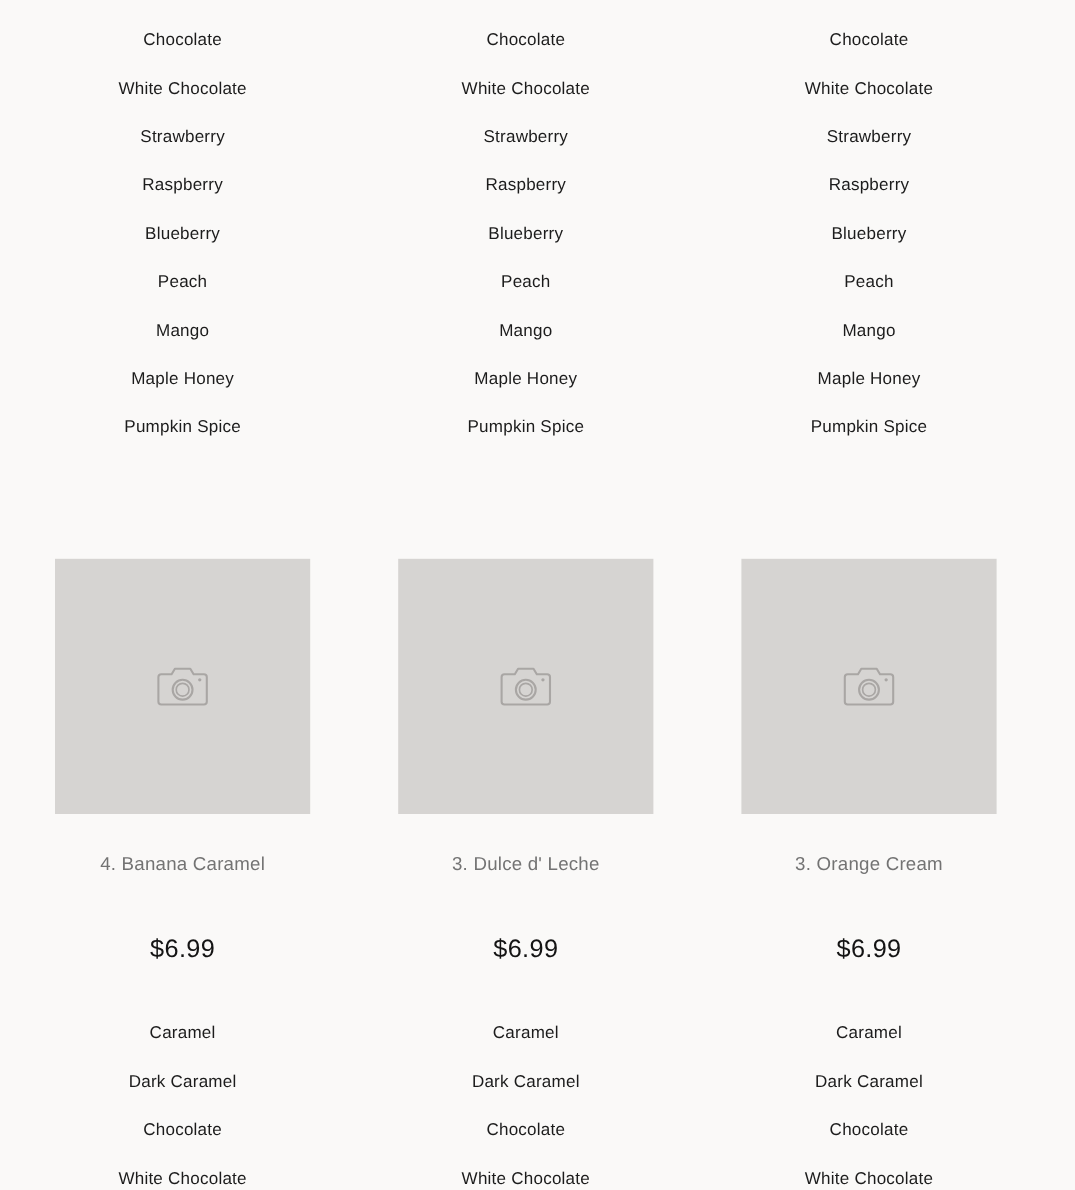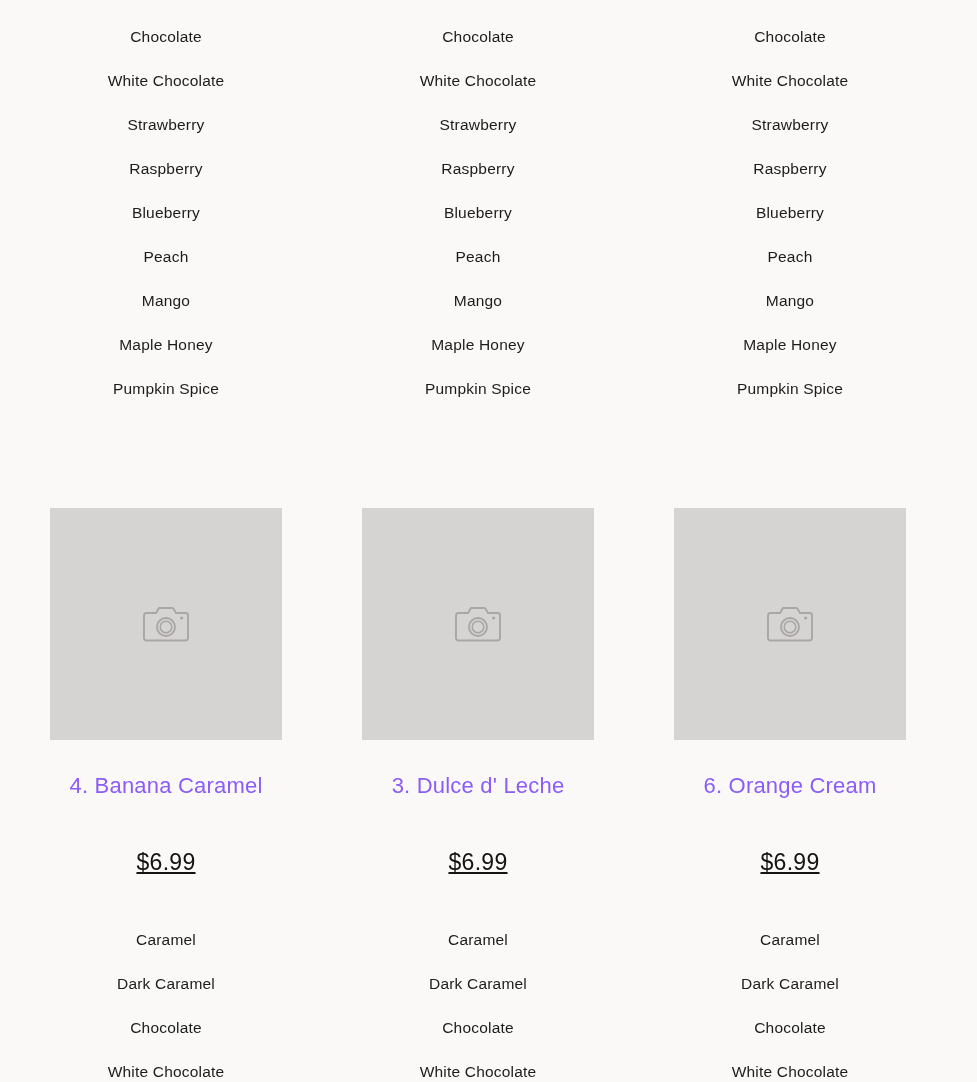--- a/index.html
+++ b/index.html
@@ -79,37 +79,36 @@
     display: flex;
     align-items: center;
     justify-content: center;
   }
 
   .camera-icon {
     display: block;
   }
 
   .product-title {
-    font-size: 22px;
+    font-size: 17px;
     line-height: 24px;
-    color: #8b5cf6;
+    color: #737373;
     text-align: center;
     margin-top: 34px;
     white-space: nowrap;
     letter-spacing: 0.2px;
   }
 
   .product-price {
     font-size: 23px;
     line-height: 26px;
     color: #141414;
     text-align: center;
     margin-top: 51px;
     letter-spacing: 0.3px;
-    text-decoration: underline;
   }
 
   .product-flavors {
     margin-top: 43px;
     width: 100%;
   }
 </style>
 </head>
 <body>
 
@@ -206,21 +205,21 @@
 
     <div class="col">
       <div class="thumb">
         <svg class="camera-icon" width="48" height="38" viewBox="0 0 48 38" fill="none" aria-hidden="true">
           <path d="M2 10.5 A2.6 2.6 0 0 1 4.6 8 H14 L17 3 H31 L34 8 H43.4 A2.6 2.6 0 0 1 46 10.5 V33 A2.6 2.6 0 0 1 43.4 35.5 H4.6 A2.6 2.6 0 0 1 2 33 Z" stroke="#a9a6a4" stroke-width="1.9" stroke-linejoin="round"></path>
           <circle cx="24" cy="22" r="9" stroke="#a9a6a4" stroke-width="1.9"></circle>
           <circle cx="24" cy="22" r="5.8" stroke="#a9a6a4" stroke-width="1.5"></circle>
           <circle cx="39.6" cy="13" r="1.5" fill="#a9a6a4"></circle>
         </svg>
       </div>
-      <div class="product-title">6. Orange Cream</div>
+      <div class="product-title">3. Orange Cream</div>
       <div class="product-price">$6.99</div>
       <div class="flavor-list product-flavors">
         <div class="flavor-item">Caramel</div>
         <div class="flavor-item">Dark Caramel</div>
         <div class="flavor-item">Chocolate</div>
         <div class="flavor-item">White Chocolate</div>
       </div>
     </div>
 
   </div>

